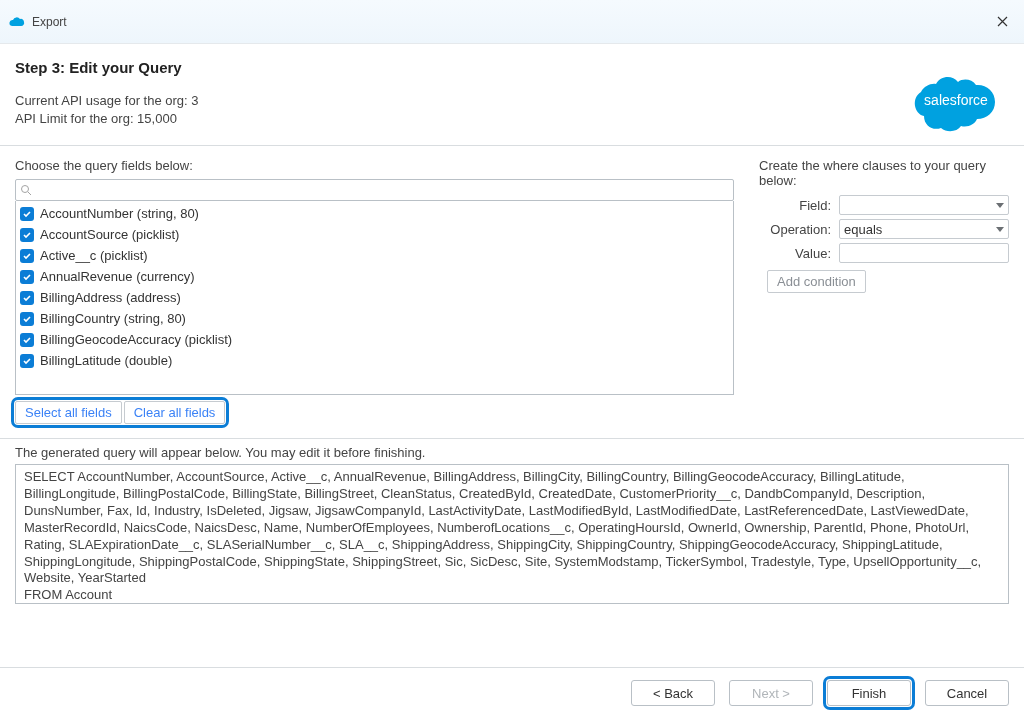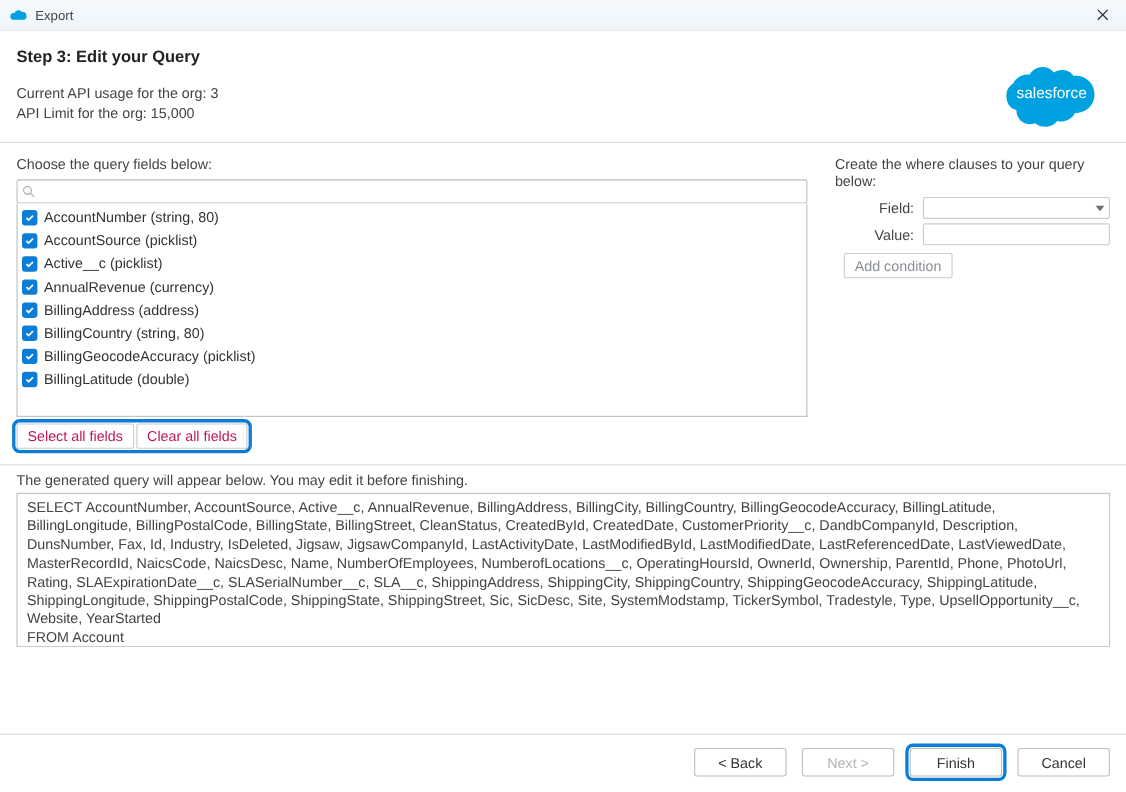--- a/index.html
+++ b/index.html
@@ -7,21 +7,21 @@
   font-family: "Segoe UI", Tahoma, sans-serif;
   font-size: 13px;
   color: #333;
   background: #fff;
   width: 1024px;
   height: 720px;
   overflow: hidden;
   position: relative;
 }
 .titlebar {
-  height: 28px;
+  height: 44px;
   background: linear-gradient(#f5fafe, #eef6fc);
   border-bottom: 1px solid #e5e9ec;
   display: flex;
   align-items: center;
   padding: 0 8px;
 }
 .titlebar .cloud-icon {
   width: 18px; height: 12px; margin-right: 6px; position: relative;
 }
 .titlebar .cloud-icon svg { display:block; }
@@ -64,21 +64,21 @@
 }
 .chk {
   width: 14px; height: 14px; border-radius: 3px; background: #0b7dd6;
   display: flex; align-items: center; justify-content: center; flex-shrink:0;
 }
 .chk svg { display:block; }
 .fld-label { font-size: 13px; color: #333; }
 .btn-row { margin-top: 6px; display:flex; gap: 2px; }
 .small-btn {
   border: 1px solid #c6cbd0; background: #fff; padding: 3px 9px;
-  font-size: 13px; color: #be185d; border-radius: 2px; cursor:pointer;
+  font-size: 13px; color: #3b82f6; border-radius: 2px; cursor:pointer;
 }
 .highlight-blue { outline: 3px solid #0b7dd6; outline-offset: 1px; border-radius: 3px; }
 .where-row { display:flex; align-items:center; font-size:13px; color:#444; height: 22px; margin-bottom:2px; }
 .where-label { width: 72px; text-align: right; margin-right: 8px; }
 .where-input {
   flex:1; height: 20px; border: 1px solid #c6cbd0; background:#fff; padding: 0 4px;
   border-radius: 2px; display: flex; align-items:center; justify-content: space-between;
 }
 .where-input .val { font-size:13px; color:#333; }
 .dropdown-caret {
@@ -230,20 +230,27 @@
   <div class="right-col">
     <div class="section-label">Create the where clauses to your query below:</div>
     <div class="where-row">
       <div class="where-label">Field:</div>
       <div class="where-input">
         <span class="val"></span>
         <span class="dropdown-caret"></span>
       </div>
     </div>
     <div class="where-row">
+      <div class="where-label">Operation:</div>
+      <div class="where-input">
+        <span class="val">equals</span>
+        <span class="dropdown-caret"></span>
+      </div>
+    </div>
+    <div class="where-row">
       <div class="where-label">Value:</div>
       <div class="where-input">
         <span class="val"></span>
       </div>
     </div>
     <div class="cond-btns">
       <button class="small-btn">Add condition</button>
     </div>
   </div>
 </div>

